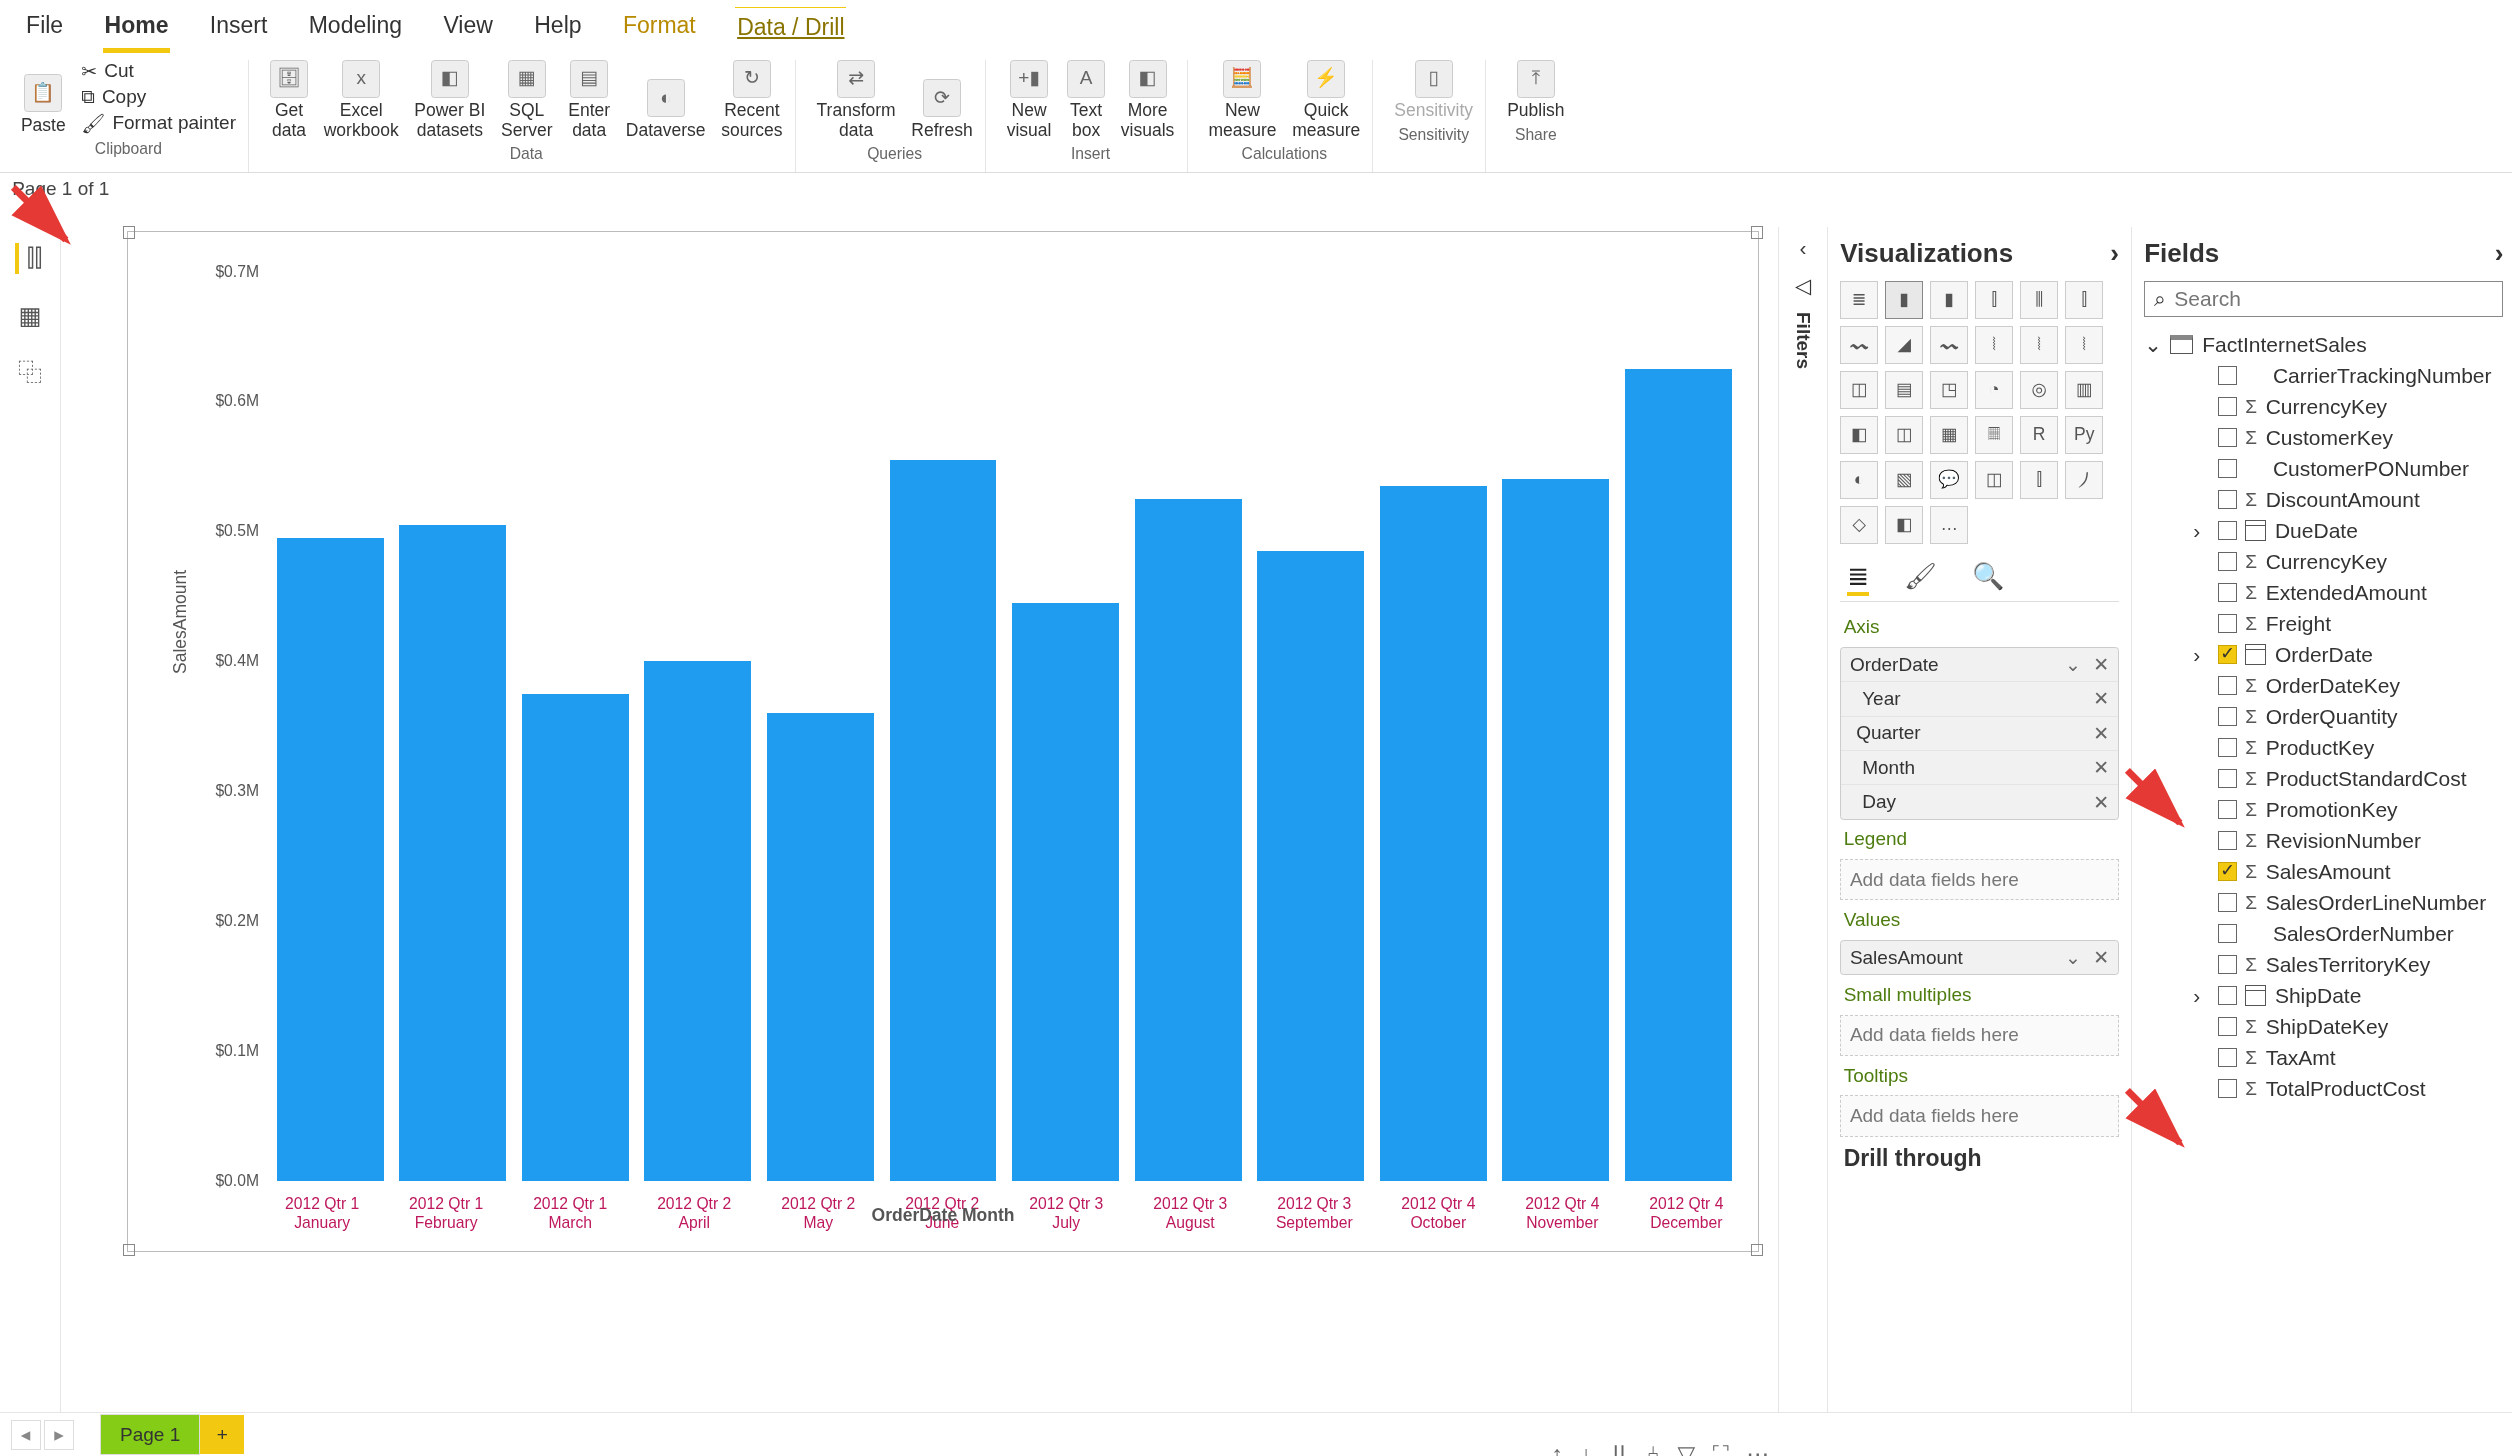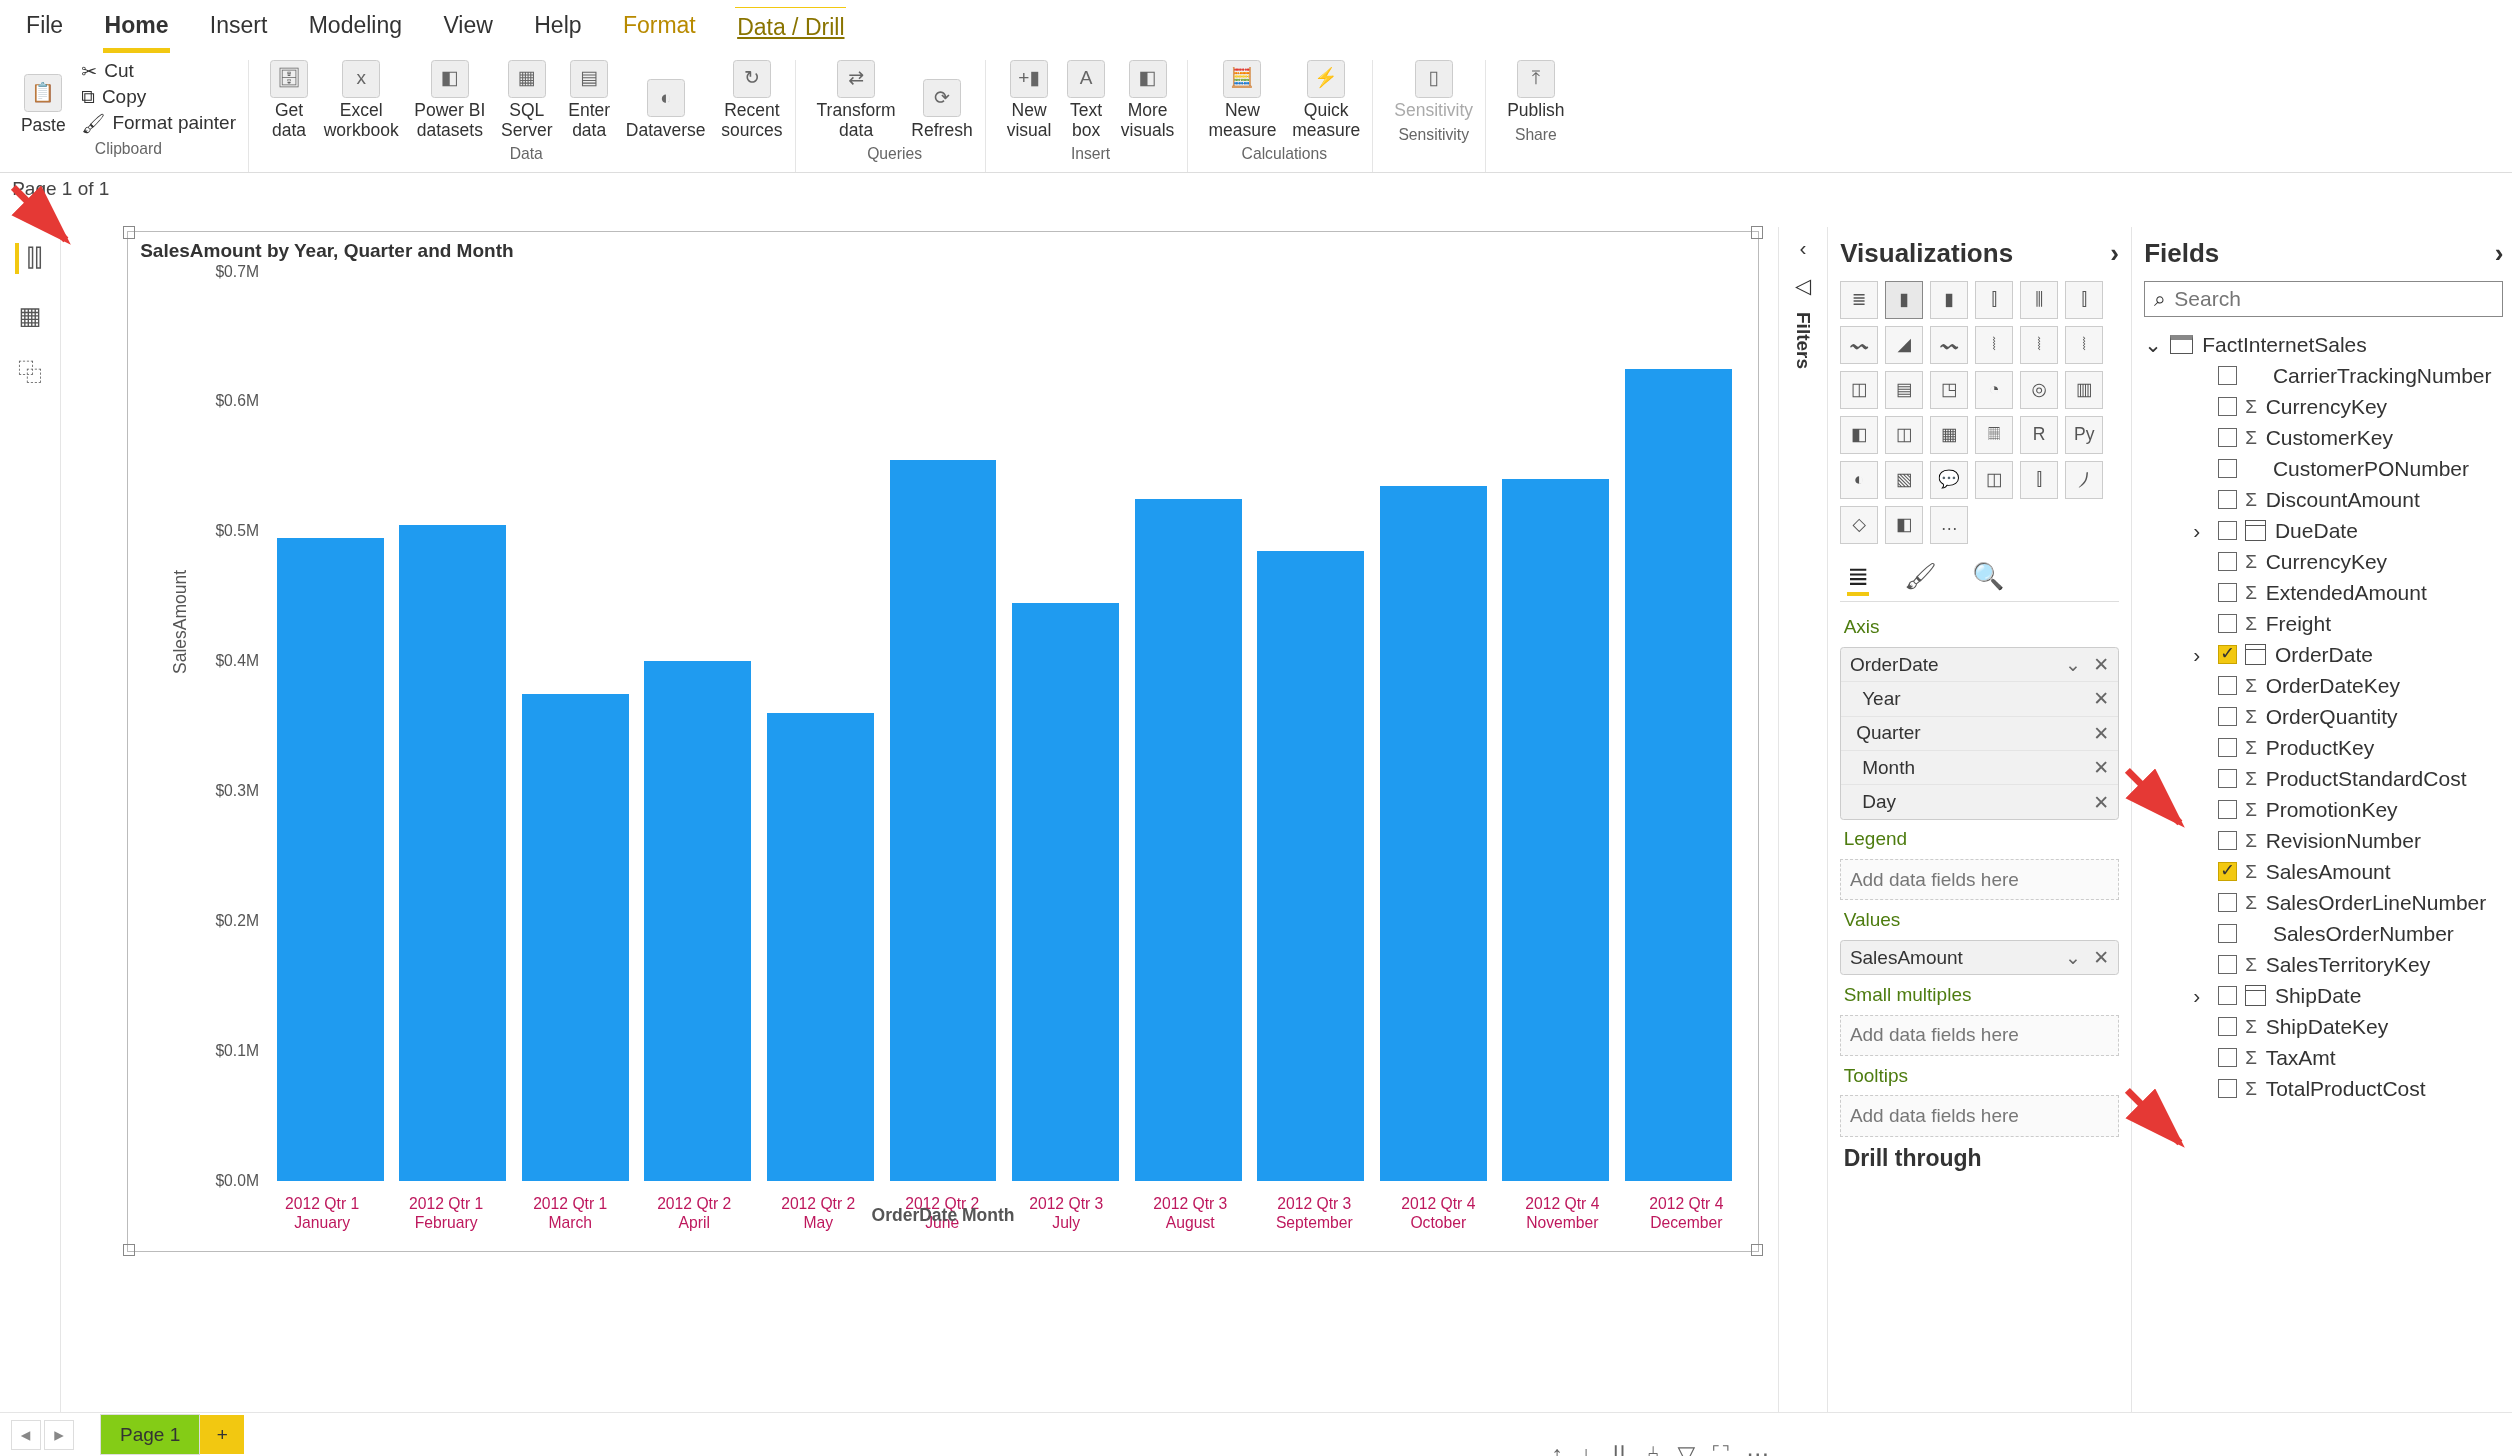--- a/index.html
+++ b/index.html
@@ -240,21 +240,20 @@
     <div class="ricon">▦</div>
     <div class="ricon">⿻</div>
   </div>
 
   <div class="canvas">
     <div class="visual">
       <div class="hcorner hc-tl"></div>
       <div class="hcorner hc-tr"></div>
       <div class="hcorner hc-bl"></div>
       <div class="hcorner hc-br"></div>
-      <div class="vtitle">SalesAmount by Year, Quarter and Month</div>
       <div class="chartwrap">
         <div class="ylabel">SalesAmount</div>
         <div class="yaxis" id="yaxis">
             <div class="ytick" style="bottom: 0%; transform: translateY(50%);">$0.0M</div>
             <div class="ytick" style="bottom: 14.2857%; transform: translateY(50%);">$0.1M</div>
             <div class="ytick" style="bottom: 28.5714%; transform: translateY(50%);">$0.2M</div>
             <div class="ytick" style="bottom: 42.8571%; transform: translateY(50%);">$0.3M</div>
             <div class="ytick" style="bottom: 57.1429%; transform: translateY(50%);">$0.4M</div>
             <div class="ytick" style="bottom: 71.4286%; transform: translateY(50%);">$0.5M</div>
             <div class="ytick" style="bottom: 85.7143%; transform: translateY(50%);">$0.6M</div>

